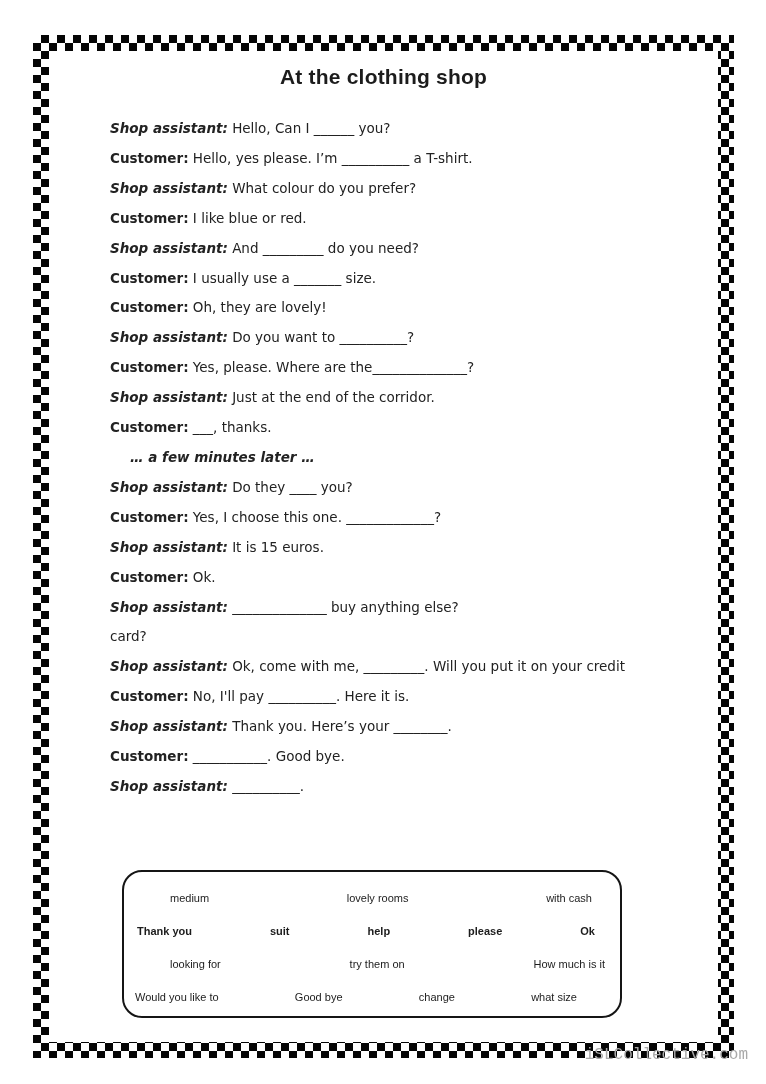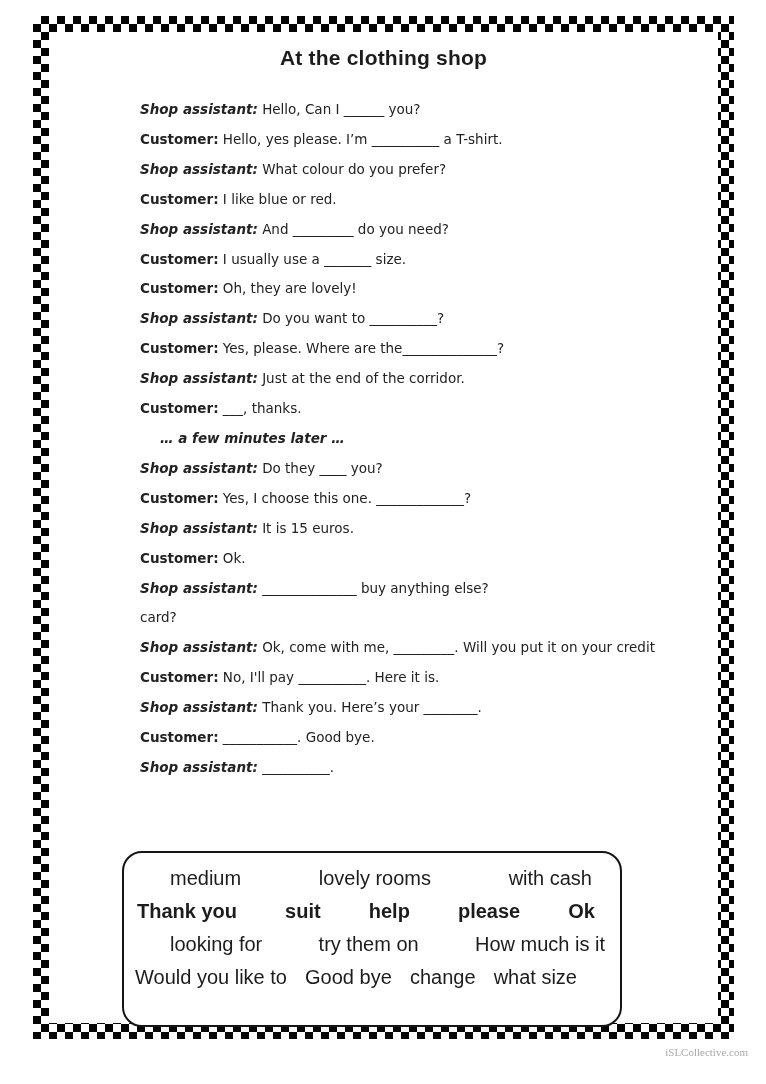--- a/index.html
+++ b/index.html
@@ -6,21 +6,21 @@
   .page {
     position: relative;
     width: 766px;
     height: 1084px;
     background: #ffffff;
     overflow: hidden;
     font-family: "DejaVu Sans", sans-serif;
   }
   .frame {
     position: absolute;
-    left: 33px; top: 16px;
+    left: 33px; top: 35px;
     width: 701px; height: 1023px;
     background: repeating-conic-gradient(#050505 0% 25%, #ffffff 0% 50%);
     background-size: 16px 16px;
   }
   .inner {
     position: absolute;
     left: 16px; top: 16px; right: 16px; bottom: 16px;
     background: #ffffff;
   }
   .title {
@@ -31,63 +31,62 @@
     font-weight: bold;
     color: #1c1c1c;
     letter-spacing: 0.2px;
   }
   .dialogue {
     position: absolute;
     left: 61px; top: 63px;
     width: 580px;
     font-size: 13.5px;
     color: #222222;
-    margin-left: 30px;
   }
   .line {
     margin: 0;
     line-height: 29.9px;
     white-space: nowrap;
   }
   .speaker { font-weight: bold; }
   .line.assistant .speaker { font-style: italic; }
   .line.interlude {
     font-style: italic;
     font-weight: bold;
     padding-left: 20px;
   }
   .word-bank {
     position: absolute;
     left: 73px; top: 819px;
-    width: 500px; height: 176px;
+    width: 500px; height: 148px;
     box-sizing: border-box;
     border: 2px solid #151515;
     border-radius: 20px;
     padding-top: 9px;
     font-family: "Liberation Sans", sans-serif;
-    font-size: 20px;
+    font-size: 11px;
     color: #1c1c1c;
     background: #ffffff;
   }
   .wb-row {
     display: flex;
     justify-content: space-between;
     align-items: center;
     height: 33px;
   }
   .wb-row-1 { padding: 0 28px 0 46px; }
   .wb-row-2 { padding: 0 25px 0 13px; font-weight: bold; }
   .wb-row-3 { padding: 0 15px 0 46px; }
   .wb-row-4 { padding: 0 43px 0 11px; }
   .wb-word { white-space: nowrap; }
   .watermark {
     position: absolute;
     right: 18px; top: 1046px;
-    font-family: Liberation Serif, serif;
-    font-size: 11px;
+    font-family: Liberation Mono, monospace;
+    font-size: 16px;
     color: #a9a9a9;
   }
 </style>
 </head>
 <body>
 
 <div class="page">
   <div class="frame">
     <div class="inner">
       <h1 class="title">At the clothing shop</h1>

